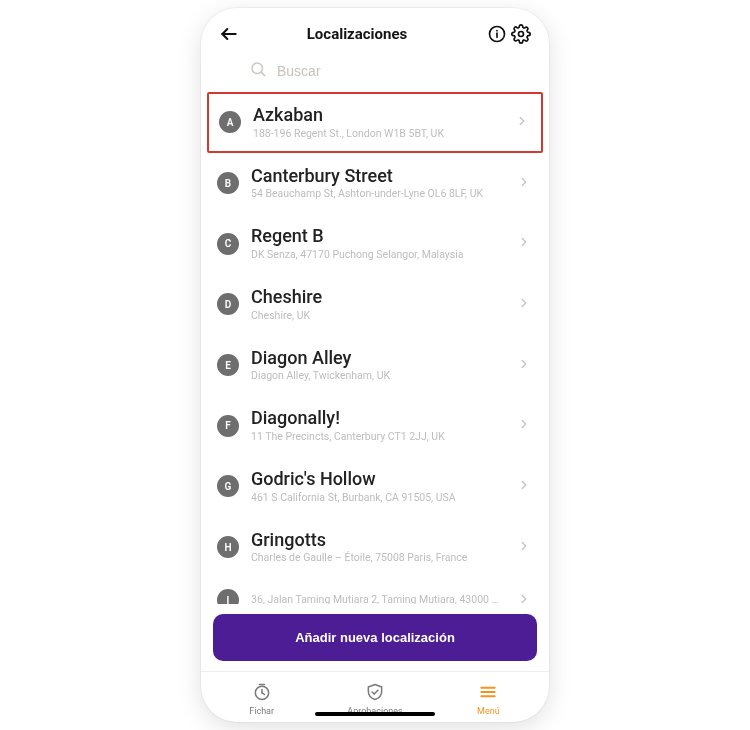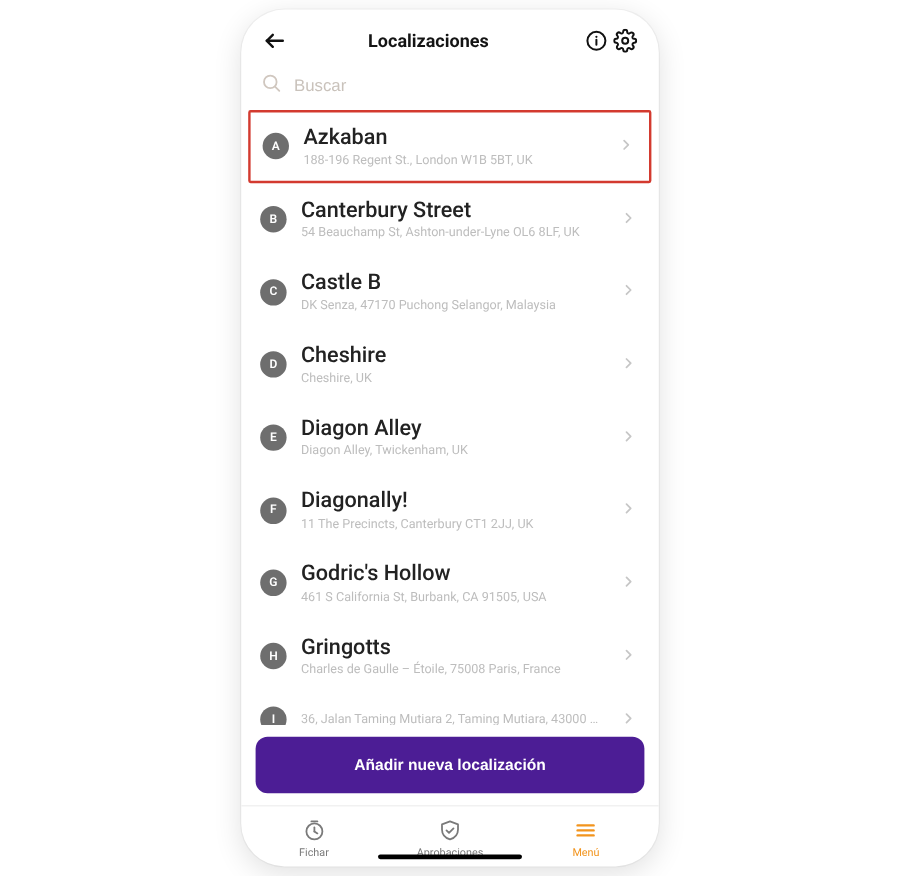--- a/index.html
+++ b/index.html
@@ -49,20 +49,21 @@
     display:flex;align-items:center;justify-content:center;
     cursor:pointer;
     color:#222;
   }
   
   .search-bar {
     display:flex;
     align-items:center;
     padding: 4px 16px 10px 16px;
     gap: 10px;
+    margin-left: 32px;
   }
   .search-bar .search-icon {
     color:#d0c7bf;
   }
   .search-bar input {
     border:none;
     outline:none;
     font-size: 14px;
     color:#333;
     flex:1;
@@ -209,21 +210,21 @@
           <div class="row-title">Canterbury Street</div>
           <div class="row-sub">54 Beauchamp St, Ashton-under-Lyne OL6 8LF, UK</div>
         </div>
         <div class="chev"><svg width="14" height="14" viewBox="0 0 24 24" fill="none" stroke="currentColor" stroke-width="2.5" stroke-linecap="round" stroke-linejoin="round">
             <polyline points="9 18 15 12 9 6"></polyline>
           </svg></div>
       </div>
       <div class="row">
         <div class="avatar">C</div>
         <div class="row-body">
-          <div class="row-title">Castle B</div>
+          <div class="row-title">Regent B</div>
           <div class="row-sub">DK Senza, 47170 Puchong Selangor, Malaysia</div>
         </div>
         <div class="chev"><svg width="14" height="14" viewBox="0 0 24 24" fill="none" stroke="currentColor" stroke-width="2.5" stroke-linecap="round" stroke-linejoin="round">
             <polyline points="9 18 15 12 9 6"></polyline>
           </svg></div>
       </div>
       <div class="row">
         <div class="avatar">D</div>
         <div class="row-body">
           <div class="row-title">Cheshire</div>

